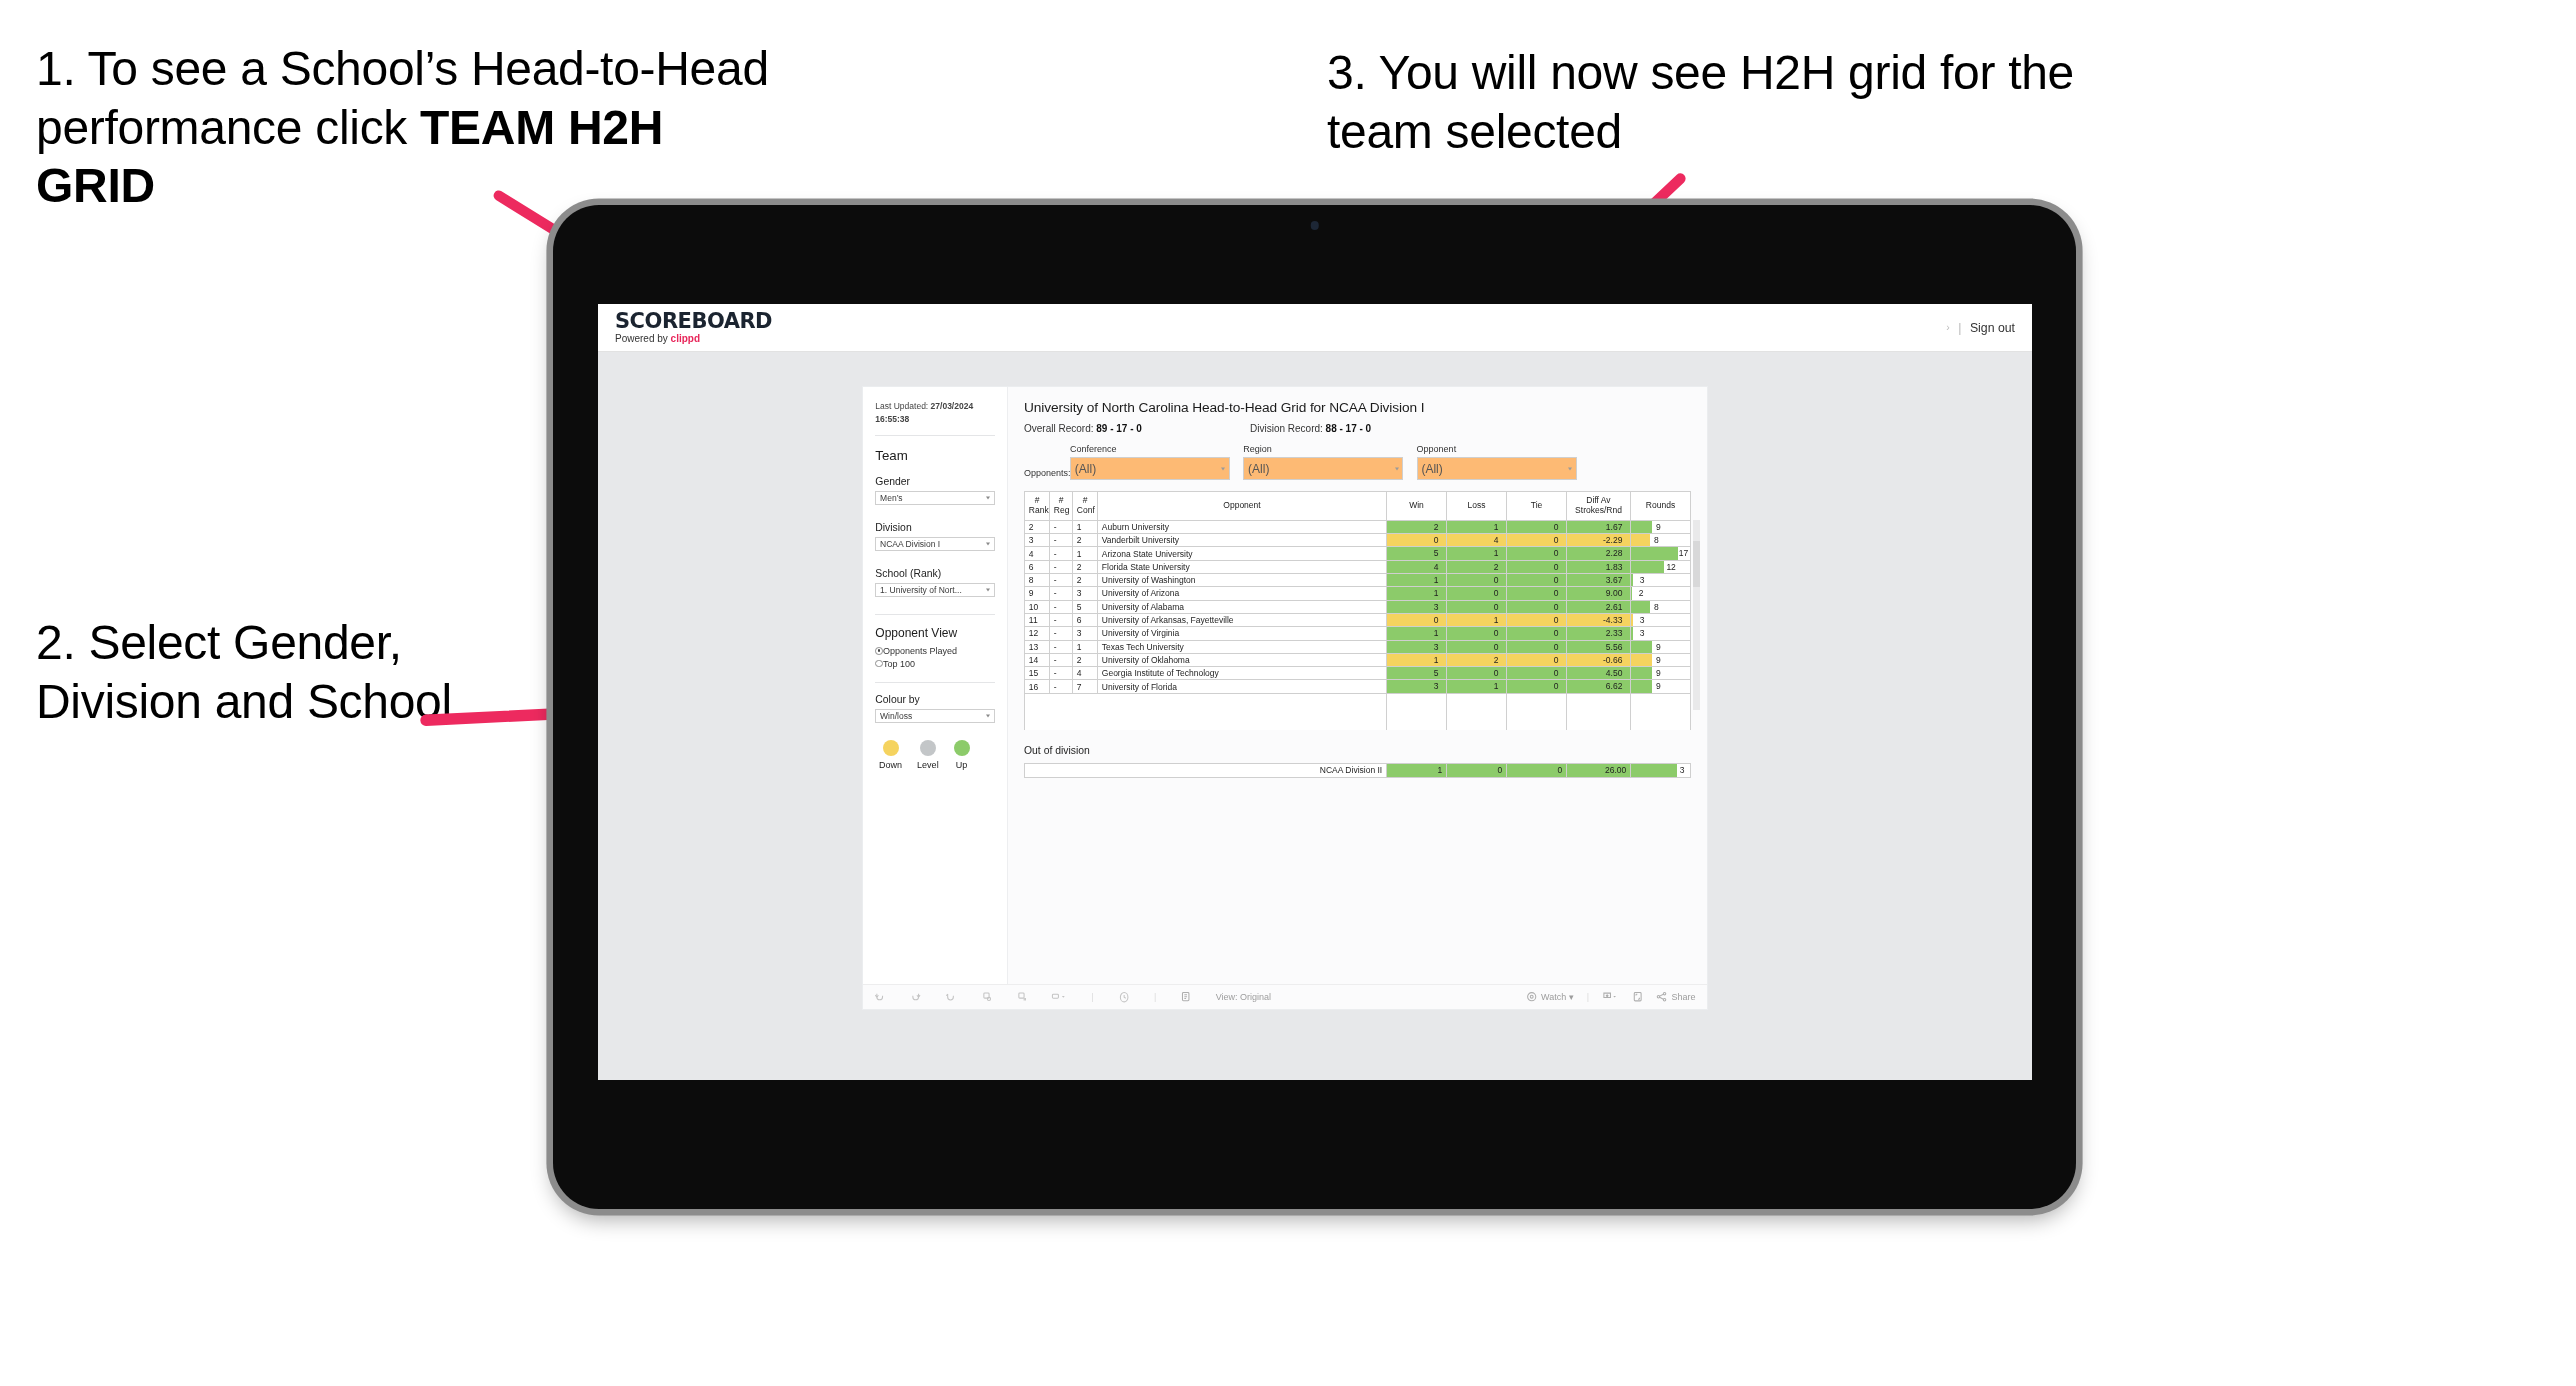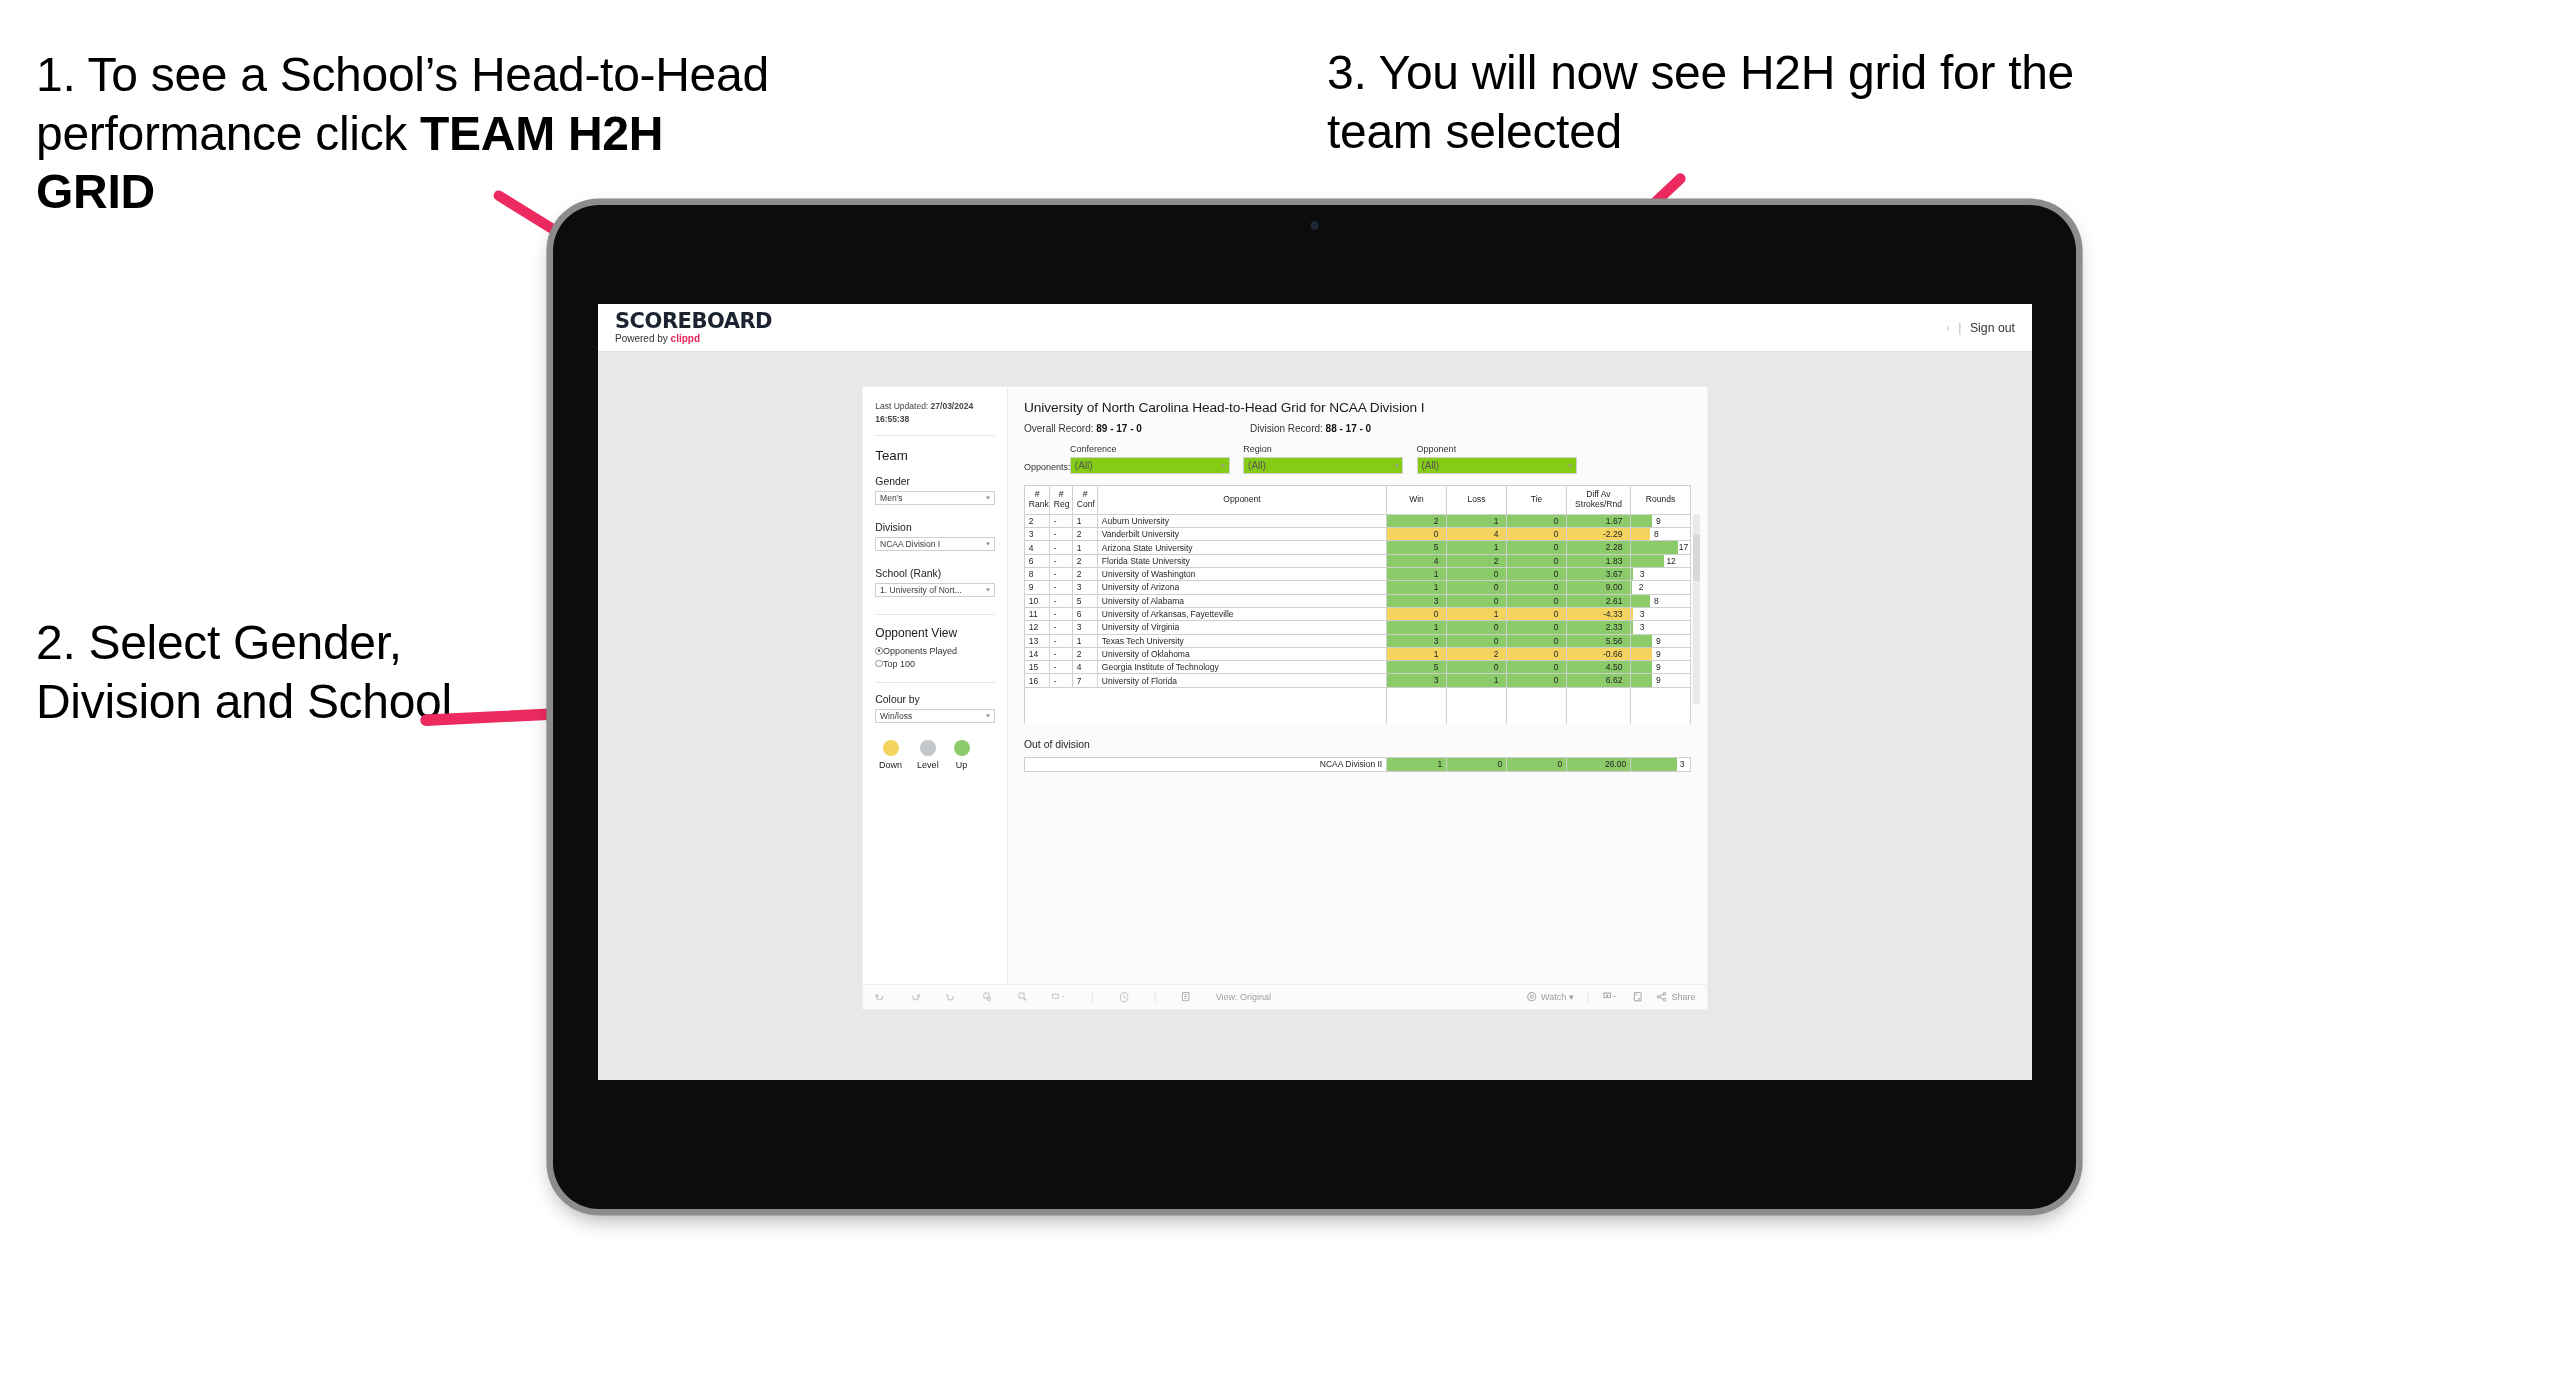--- a/index.html
+++ b/index.html
@@ -14,21 +14,21 @@
   
   .anno {
     position: absolute;
     color: #000;
     font-family: "Liberation Sans", sans-serif;
     font-weight: 400;
     line-height: 1.22;
     letter-spacing: -0.3px;
     white-space: pre-line;
   }
-  #anno1 { left: 36px;  top: 46px;  width: 758px; font-size: 48px; }
+  #anno1 { left: 36px;  top: 40px;  width: 758px; font-size: 48px; }
   #anno1 .bold { font-weight: 700; }
   #anno2 { left: 36px;  top: 614px; width: 531px; font-size: 48px; }
   #anno3 { left: 1327px; top: 44px; width: 777px; font-size: 48px; }
 
   .arrow { position: absolute; overflow: visible; }
 
   
   #tablet {
     position: absolute;
     left: 553px; top: 205px;
@@ -154,22 +154,22 @@
   .viztitle { font-size: 13.7px; color: #1b1b1b; letter-spacing: -0.1px; }
   .records { display: flex; margin-top: 7.6px; font-size: 10px; color: #333; gap: 32px; }
   .records .r1 { width: 194px; }
   .records b { font-weight: 700; color: #111; }
 
   .filters { display: flex; align-items: flex-end; margin-top: 10.4px; }
   .filters .flab { font-size: 9px; color: #333; padding-bottom: 1.9px; width: 46px; }
   .fbox { width: 160px; margin-right: 13.3px; }
   .fbox .cap { font-size: 9px; color: #333; margin-bottom: 2.8px; }
   .fsel {
-    height: 17px; border: 0.9px solid #cfcfcf; background: #84cc16;
-    font-size: 10px; color: #555; display: flex; align-items: center;
+    height: 23px; border: 0.9px solid #cfcfcf; background: #fdba74;
+    font-size: 12px; color: #555; display: flex; align-items: center;
     padding: 0 3.8px; position: relative;
   }
   .fsel .car {
     position: absolute; right: 3.8px; top: 50%; transform: translateY(-50%);
     border-left: 2.8px solid transparent; border-right: 2.8px solid transparent;
     border-top: 3.8px solid #9a9a9a;
   }
 
   
   .tblwrap { margin-top: 11.4px; position: relative; }

